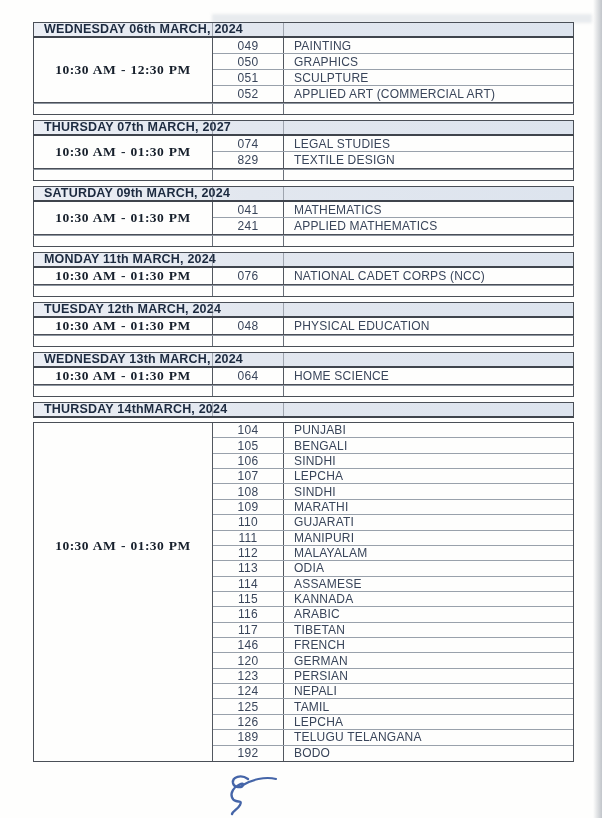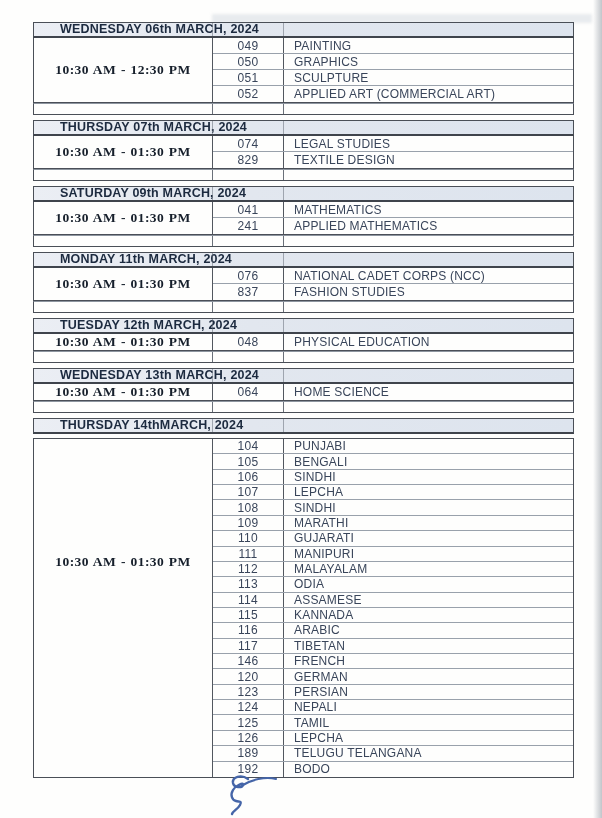--- a/index.html
+++ b/index.html
@@ -14,21 +14,21 @@
     background:linear-gradient(to right, rgba(150,156,165,0), rgba(143,150,160,.55));}
   .top-smudge{position:absolute;left:212px;top:14px;width:380px;height:9px;
     background:rgba(203,209,218,.42);filter:blur(1.5px);}
 
   .timetable{position:absolute;left:33px;top:22px;width:541px;}
   .block{margin-bottom:5px;}
 
   
   .hdr{box-sizing:border-box;height:16px;display:flex;align-items:center;position:relative;
     border:1px solid #4a4f57;border-bottom:2px solid #3f444c;
-    background:linear-gradient(to right,#ebeef4 0%,#e2e7ef 40%,#dde4ee 100%);padding-left:16px;}
+    background:linear-gradient(to right,#ebeef4 0%,#e2e7ef 40%,#dde4ee 100%);}
   .hdr .date{font-weight:700;font-size:12.5px;line-height:1;color:#1c2a3f;
     letter-spacing:.2px;padding-left:10px;white-space:nowrap;}
   .hdr-div{position:absolute;top:0;bottom:0;width:1px;background:rgba(92,100,112,.5);}
   .hdr-div.d1{left:178px;} .hdr-div.d2{left:249px;}
 
   
   .tbody{box-sizing:border-box;display:flex;border:1px solid #4a4f57;border-top:none;}
   .time-col{box-sizing:border-box;width:179px;border-right:1px solid #52575f;
     display:flex;align-items:center;justify-content:center;}
   .time{font-family:Liberation Serif, serif;font-weight:700;font-size:13.5px;line-height:1;
@@ -91,21 +91,21 @@
           </div>
         </div>
         <div class="empty-row">
           <div class="sp1"></div>
           <div class="sp2"></div>
           <div class="sp3"></div>
         </div>
       </section>
       <section class="block">
         <div class="hdr">
-          <span class="date">THURSDAY 07th MARCH, 2024</span>
+          <span class="date">THURSDAY 07th MARCH, 2027</span>
           <span class="hdr-div d1"></span>
           <span class="hdr-div d2"></span>
         </div>
         <div class="tbody">
           <div class="time-col">
             <span class="time">10:30 AM - 01:30 PM</span>
           </div>
           <div class="rows">
             <div class="srow">
               <div class="code-cell">074</div>
@@ -157,24 +157,20 @@
           <span class="hdr-div d2"></span>
         </div>
         <div class="tbody">
           <div class="time-col">
             <span class="time">10:30 AM - 01:30 PM</span>
           </div>
           <div class="rows">
             <div class="srow">
               <div class="code-cell">076</div>
               <div class="name-cell">NATIONAL CADET CORPS (NCC)</div>
-            </div>
-            <div class="srow">
-              <div class="code-cell">837</div>
-              <div class="name-cell">FASHION STUDIES</div>
             </div>
           </div>
         </div>
         <div class="empty-row">
           <div class="sp1"></div>
           <div class="sp2"></div>
           <div class="sp3"></div>
         </div>
       </section>
       <section class="block">

